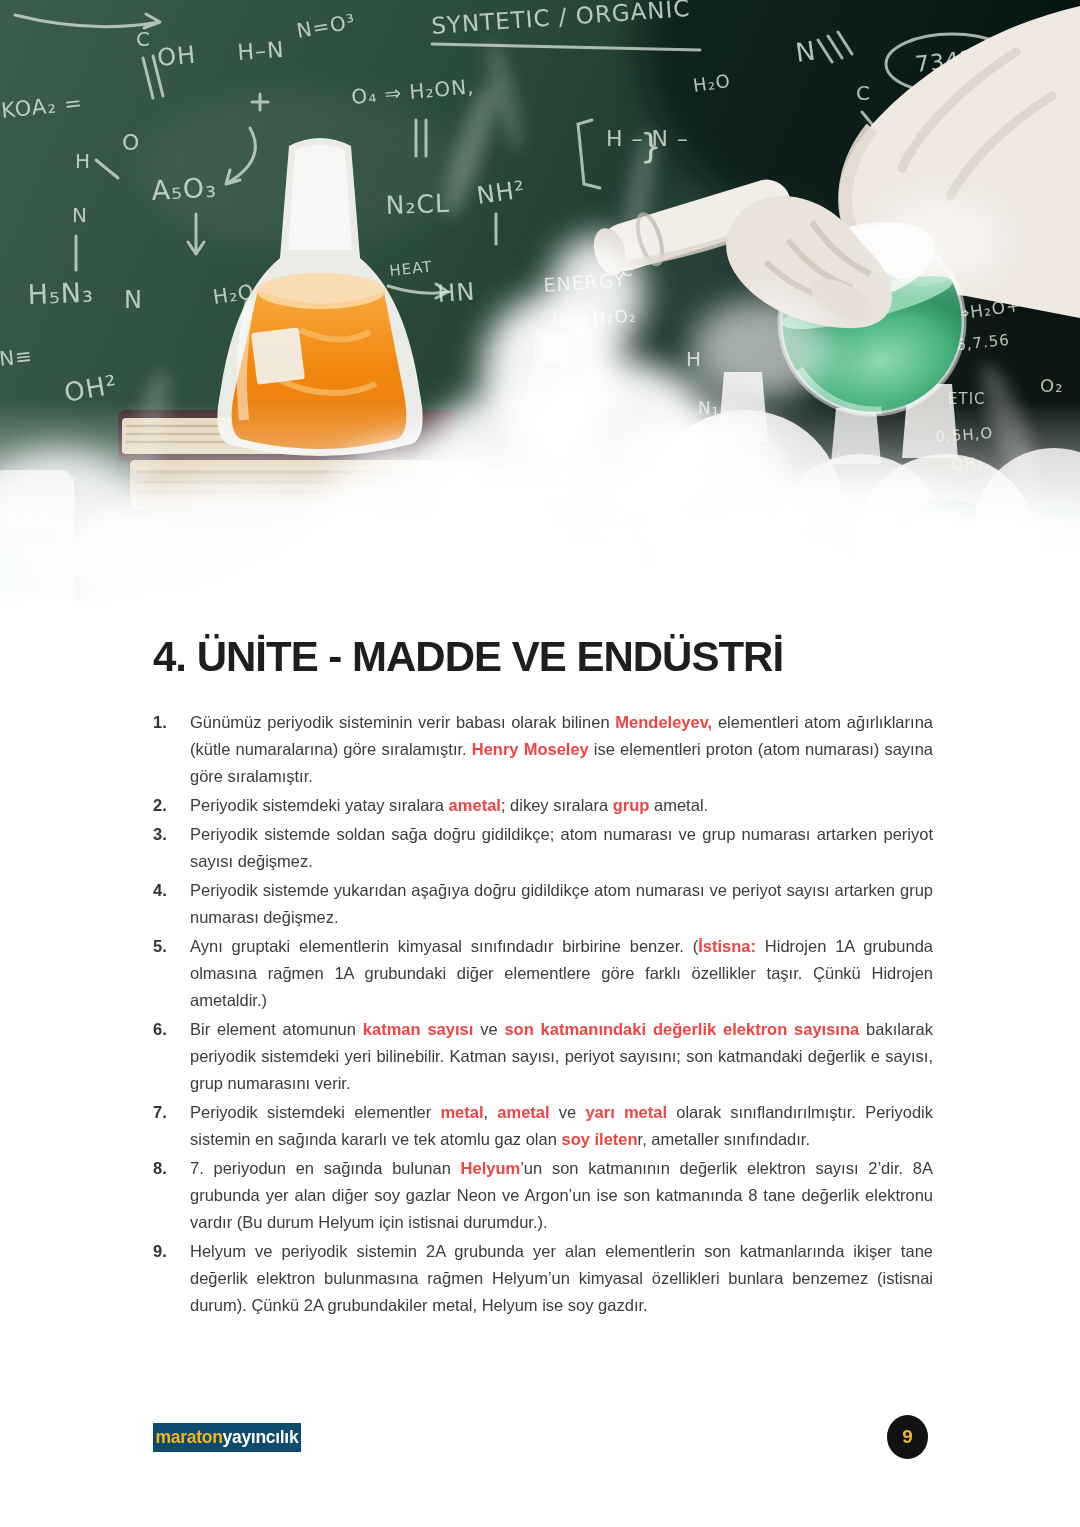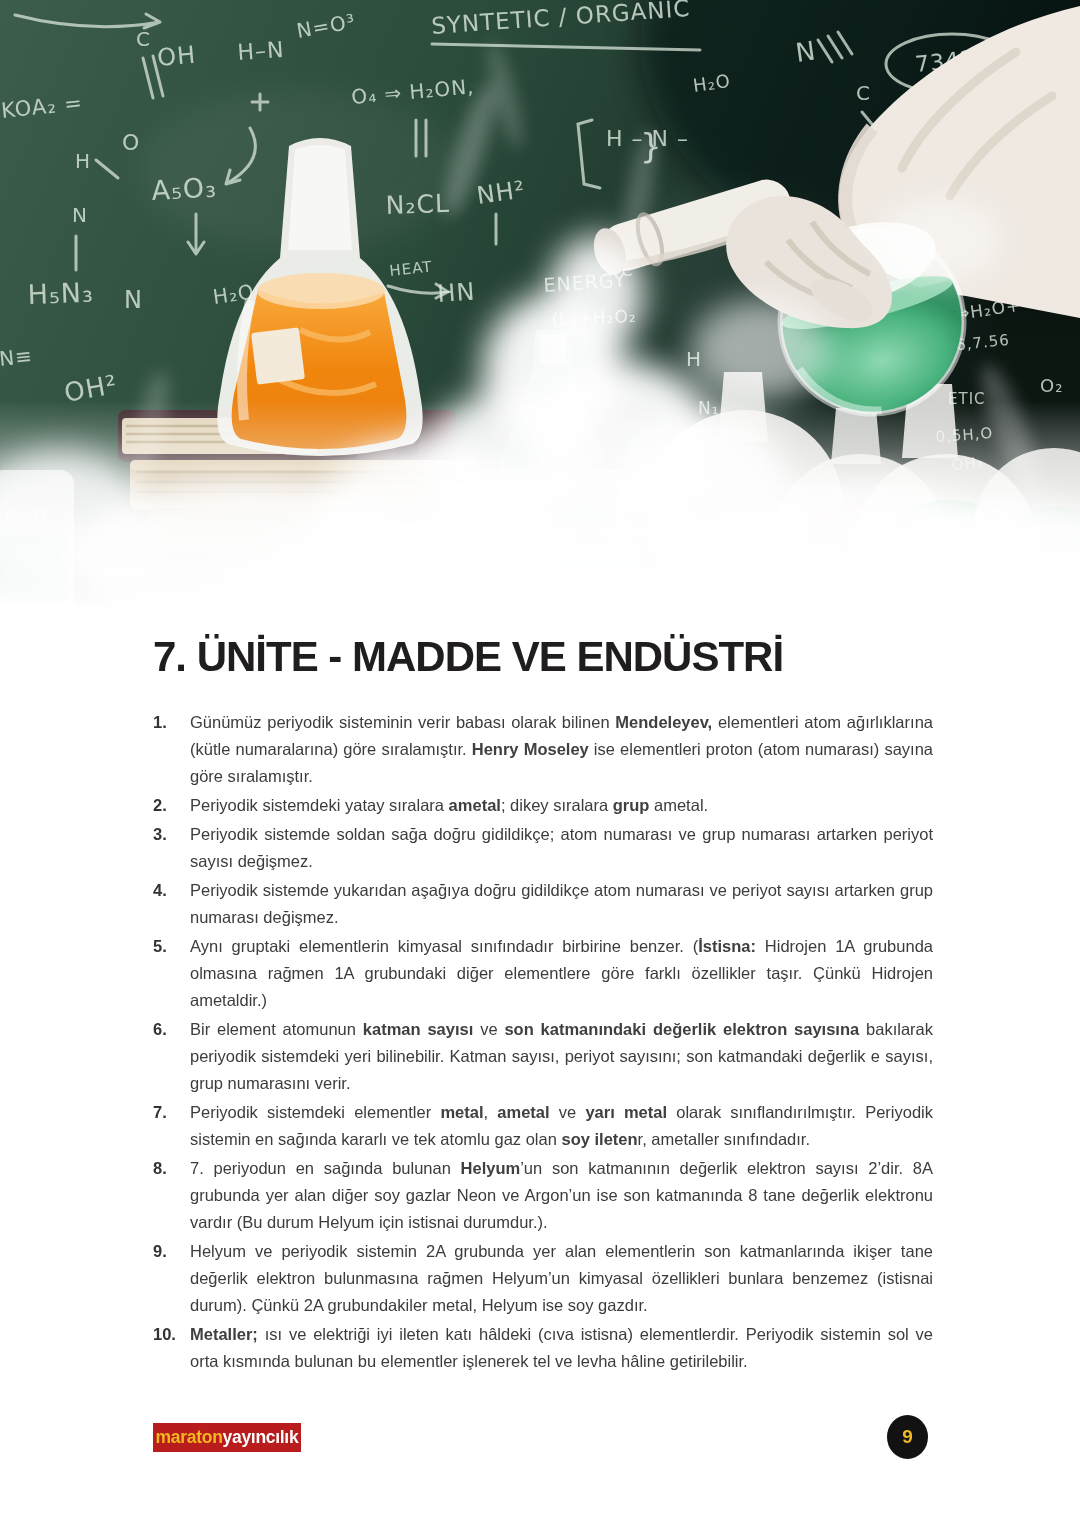--- a/index.html
+++ b/index.html
@@ -6,22 +6,22 @@
   .page{position:relative;width:1080px;height:1527px;background:#ffffff;overflow:hidden;
         font-family:"Liberation Sans",sans-serif;}
   svg text.chalk{font-family:"DejaVu Sans",sans-serif;fill:#d9e6da;opacity:.82;letter-spacing:1px;}
   .content{position:absolute;left:153px;top:630px;width:780px;}
   .title{font-size:42px;line-height:44px;font-weight:bold;color:#201d1e;margin:5px 0 0 0;
          letter-spacing:-1px;}
   .list{margin-top:30px;}
   .item{display:flex;margin-bottom:2px;color:#3c3c3c;font-size:16.5px;line-height:27px;}
   .num{width:37px;flex:none;font-weight:bold;color:#333333;}
   .body{flex:1;text-align:justify;}
-  .body b{color:#404040;}
-  .footer-logo{position:absolute;left:153px;top:1423px;width:148px;height:29px;background:#b91c1c;
+  .body b{color:#ef4444;}
+  .footer-logo{position:absolute;left:153px;top:1423px;width:148px;height:29px;background:#0c4a6e;
          display:flex;align-items:center;justify-content:center;font-weight:bold;font-size:17.5px;
          letter-spacing:-0.3px;color:#ffffff;}
   .logo-yellow{color:#f0b71f;}
   .page-badge{position:absolute;left:887px;top:1415px;width:41px;height:44px;background:#121212;
          border-radius:50%;display:flex;align-items:center;justify-content:center;
          color:#f0b71f;font-size:19px;font-weight:bold;}
 </style>
 </head>
 <body>
 
@@ -233,21 +233,21 @@
       <ellipse cx="640" cy="190" rx="12" ry="60" opacity="0.22" transform="rotate(10 640 190)"></ellipse>
       <ellipse cx="1010" cy="430" rx="16" ry="70" opacity="0.25" transform="rotate(-20 1010 430)"></ellipse>
       <ellipse cx="150" cy="430" rx="14" ry="60" opacity="0.2" transform="rotate(12 150 430)"></ellipse>
     </g>
 
     <rect x="0" y="400" width="1080" height="232" fill="url(#fade)"></rect>
   </svg>
 
   
   <div class="content">
-    <h1 class="title">7. ÜNİTE - MADDE VE ENDÜSTRİ</h1>
+    <h1 class="title">4. ÜNİTE - MADDE VE ENDÜSTRİ</h1>
     <div class="list">
         <div class="item">
           <div class="num">1.</div>
           <div class="body"><span>Günümüz periyodik sisteminin verir babası olarak bilinen </span><b>Mendeleyev,</b><span> elementleri atom ağırlıklarına (kütle numaralarına) göre sıralamıştır. </span><b>Henry Moseley</b><span> ise elementleri proton (atom numarası) sayına göre sıralamıştır.</span></div>
         </div>
         <div class="item">
           <div class="num">2.</div>
           <div class="body"><span>Periyodik sistemdeki yatay sıralara </span><b>ametal</b><span>; dikey sıralara </span><b>grup</b><span> ametal.</span></div>
         </div>
         <div class="item">
@@ -270,24 +270,20 @@
           <div class="num">7.</div>
           <div class="body"><span>Periyodik sistemdeki elementler </span><b>metal</b><span>, </span><b>ametal</b><span> ve </span><b>yarı metal</b><span> olarak sınıflandırılmıştır. Periyodik sistemin en sağında kararlı ve tek atomlu gaz olan </span><b>soy ileten</b><span>r, ametaller sınıfındadır.</span></div>
         </div>
         <div class="item">
           <div class="num">8.</div>
           <div class="body"><span>7. periyodun en sağında bulunan </span><b>Helyum</b><span>’un son katmanının değerlik elektron sayısı 2’dir. 8A grubunda yer alan diğer soy gazlar Neon ve Argon’un ise son katmanında 8 tane değerlik elektronu vardır (Bu durum Helyum için istisnai durumdur.).</span></div>
         </div>
         <div class="item">
           <div class="num">9.</div>
           <div class="body"><span>Helyum ve periyodik sistemin 2A grubunda yer alan elementlerin son katmanlarında ikişer tane değerlik elektron bulunmasına rağmen Helyum’un kimyasal özellikleri bunlara benzemez (istisnai durum). Çünkü 2A grubundakiler metal, Helyum ise soy gazdır.</span></div>
-        </div>
-        <div class="item">
-          <div class="num">10.</div>
-          <div class="body"><b>Metaller;</b><span> ısı ve elektriği iyi ileten katı hâldeki (cıva istisna) elementlerdir. Periyodik sistemin sol ve orta kısmında bulunan bu elementler işlenerek tel ve levha hâline getirilebilir.</span></div>
         </div>
       </div>
   </div>
 
   
   <div class="footer-logo">
       <span class="logo-yellow">maraton</span>
       <span>yayıncılık</span>
     </div>
   <div class="page-badge">

